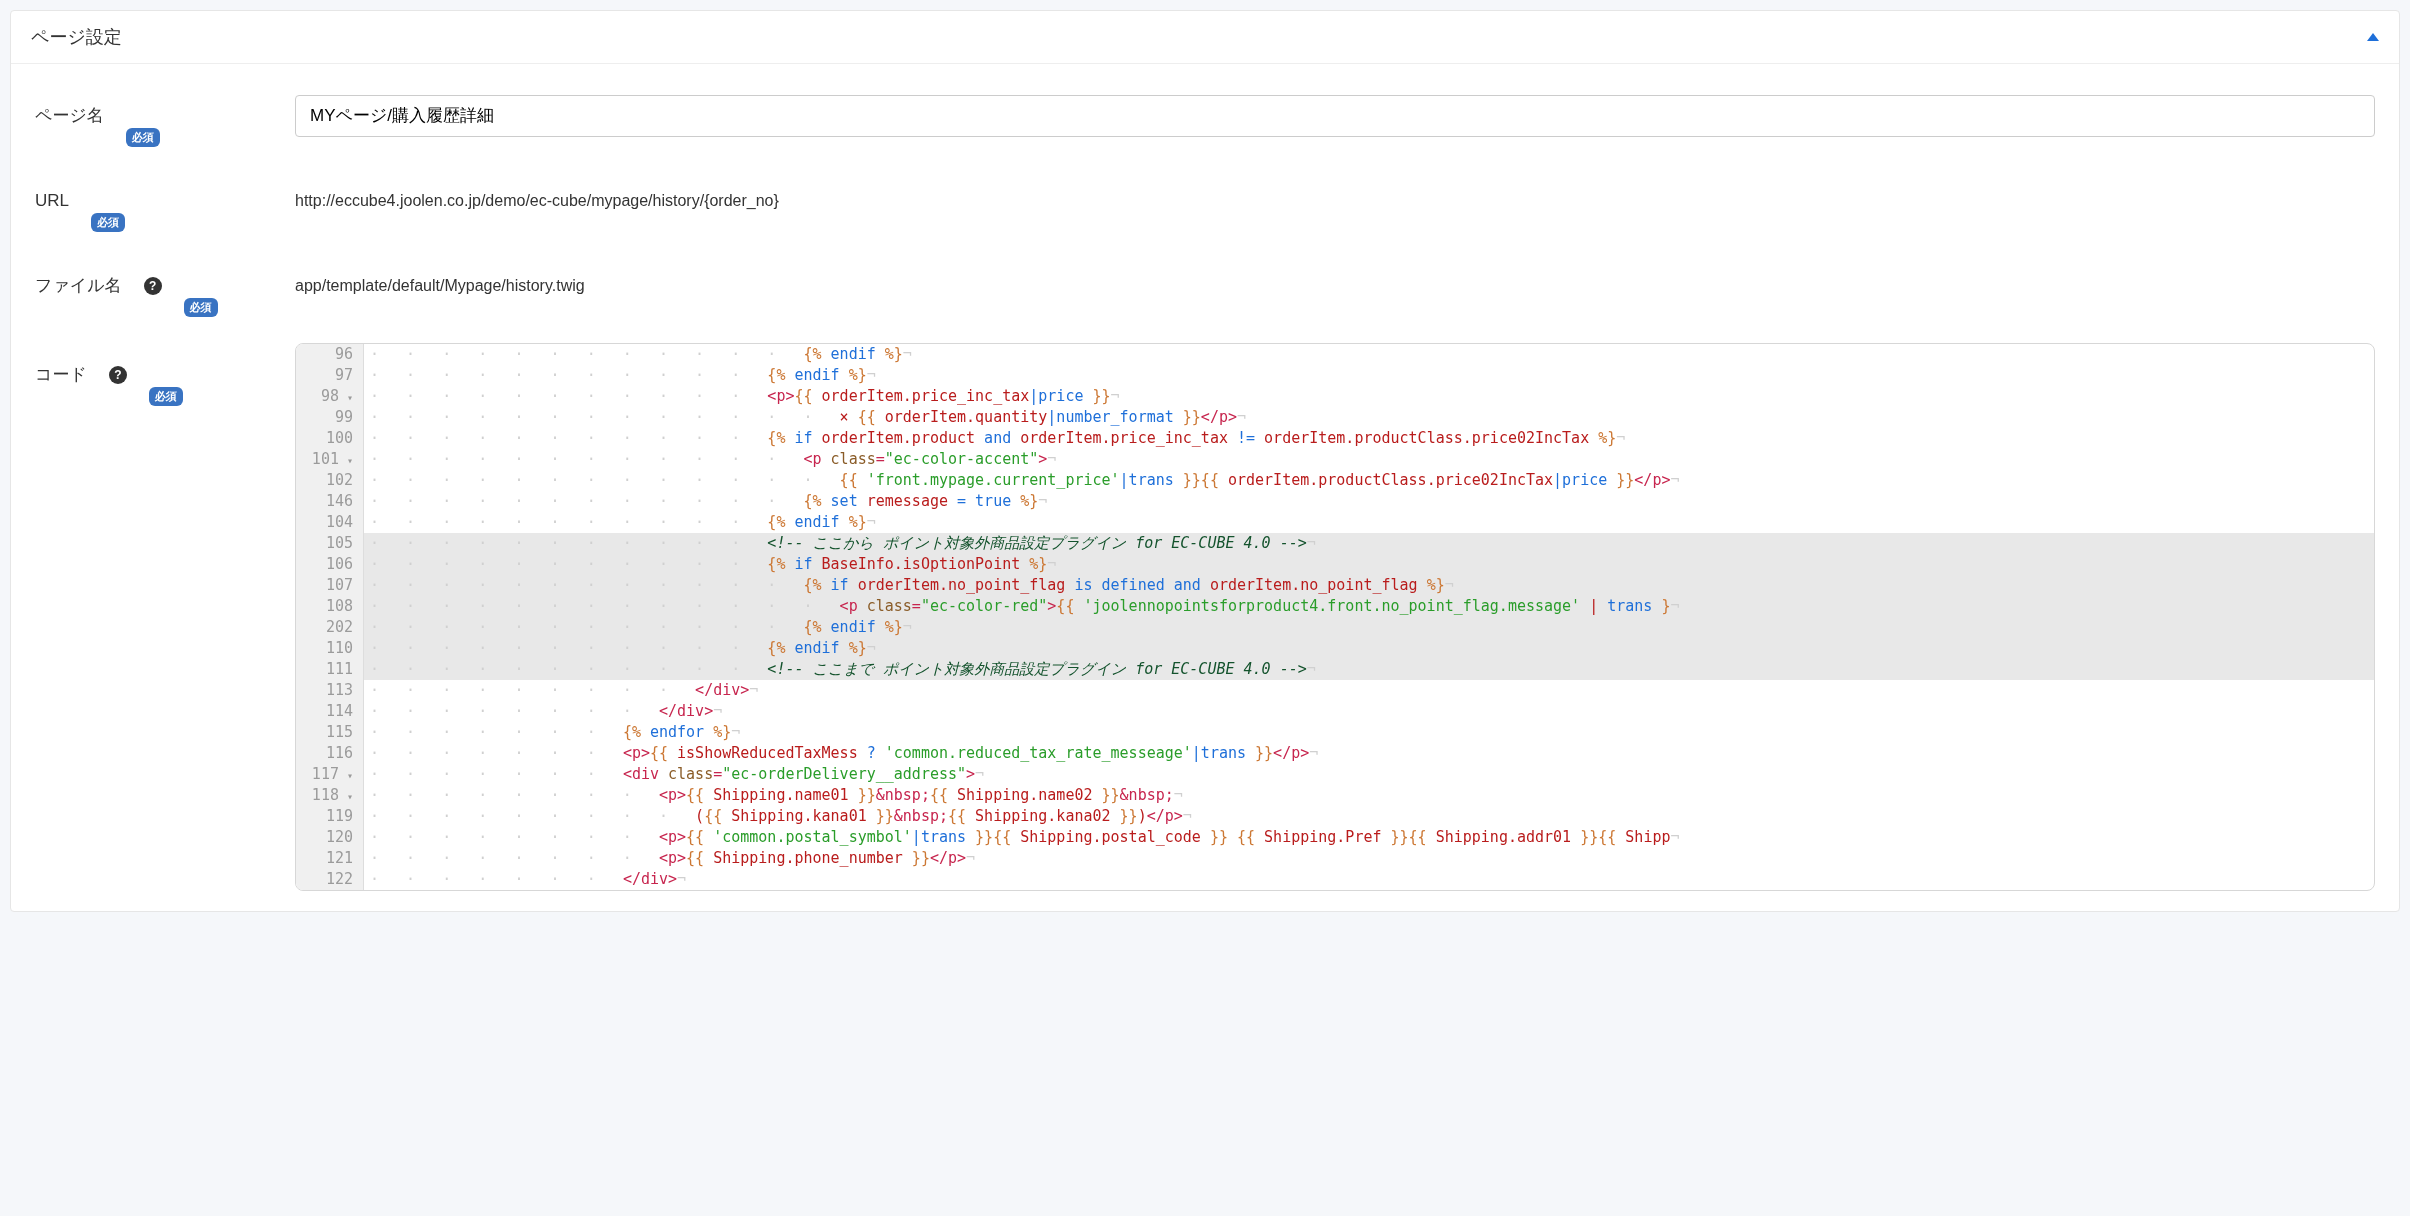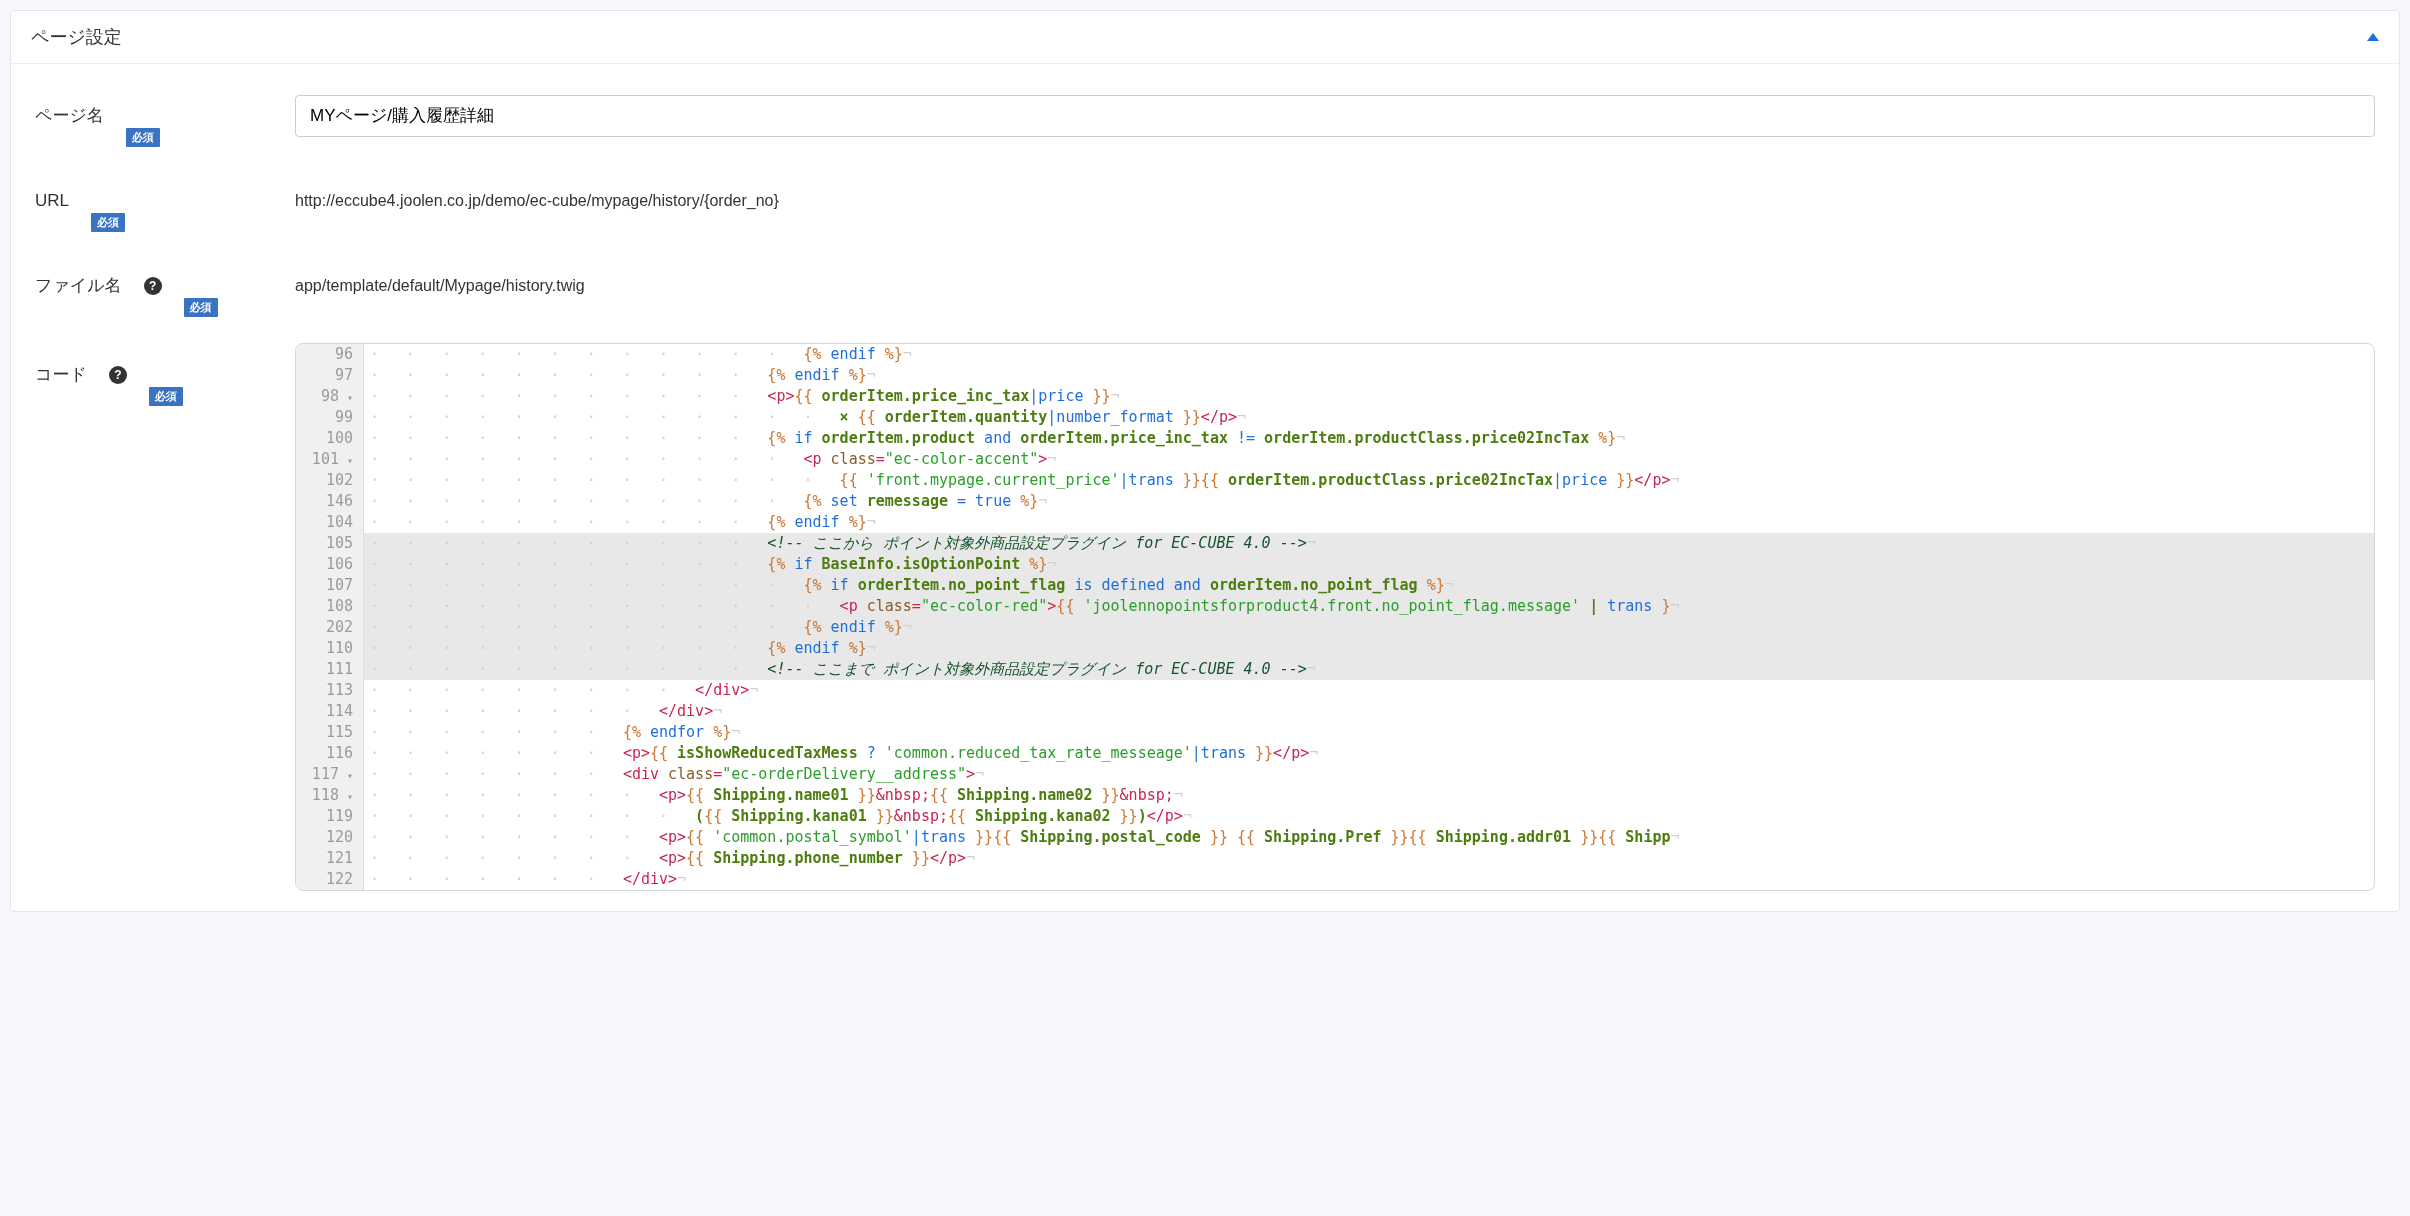--- a/index.html
+++ b/index.html
@@ -4,40 +4,40 @@
 <style>
 * { box-sizing: border-box; margin: 0; padding: 0; }
 body { font-family: -apple-system, "Helvetica Neue", Arial, sans-serif; background: #f5f7fa; font-size: 14px; color: #333; }
 .card { background: #fff; margin: 10px; border: 1px solid #e6e6e6; border-radius: 4px; }
 .card-header { display: flex; justify-content: space-between; align-items: center; padding: 14px 20px; border-bottom: 1px solid #eee; }
 .card-title { font-size: 18px; font-weight: 500; }
 .chevron { width: 0; height: 0; border-left: 6px solid transparent; border-right: 6px solid transparent; border-bottom: 8px solid #1e6fd9; cursor: pointer; }
 .card-body { padding: 20px 24px; }
 .form-row { display: flex; align-items: center; margin-bottom: 22px; }
 .label-col { flex: 0 0 260px; display: flex; align-items: center; gap: 22px; font-size: 17px; font-weight: 500; }
-.badge { background: #3973c2; color: #fff; font-size: 11px; padding: 2px 6px; border-radius: 1px; font-weight: 600; margin-top: 44px; }
+.badge { background: #3973c2; color: #fff; font-size: 11px; padding: 2px 6px; border-radius: 6px; font-weight: 600; margin-top: 44px; }
 .help-icon { display: inline-flex; width: 18px; height: 18px; background: #333; color: #fff; border-radius: 50%; align-items: center; justify-content: center; font-size: 12px; font-weight: bold; cursor: pointer; }
 .field-col { flex: 1; }
 .text-input { width: 100%; padding: 10px 14px; border: 1px solid #ccc; border-radius: 4px; font-size: 17px; }
 .static-text { font-size: 16px; }
 .code-row { display: flex; align-items: flex-start; }
 .code-row .label-col { padding-top: 4px; }
 .editor { border: 1px solid #d7d7d7; border-radius: 8px; font-family: Menlo, Consolas, monospace; font-size: 15px; line-height: 21px; overflow: hidden; margin-top: 4px; }
 .gutter-row { display: flex; }
 .gutter { flex: 0 0 68px; background: #f0f0f0; color: #9b9b9b; text-align: right; padding: 0 10px 0 0; border-right: 1px solid #ddd; user-select: none; height: 21px; }
 .fold { color: #9b9b9b; font-size: 10px; margin-left: 2px; }
 .codeline { flex: 1; white-space: pre; padding-left: 6px; overflow: hidden; height: 21px; }
 .hl { background: #e8e8e8; }
 .t-orange { color: #cc7733; } 
 .t-blue { color: #1e6fd9; }   
 .t-red { color: #c7254e; }    
 .t-attr { color: #8a5c28; }   
 .t-string { color: #2a9d2a; } 
 .t-grey { color: #14532d; font-style: italic; }      
-.t-dark { color: #4d7c0f; font-weight: bold; }
+.t-dark { color: #b91c1c; }
 .ws { color: #d0d0d0; }
 </style>
 </head>
 <body>
 
 <div class="card">
   <div class="card-header">
     <span class="card-title">ページ設定</span>
     <span class="chevron"></span>
   </div>

